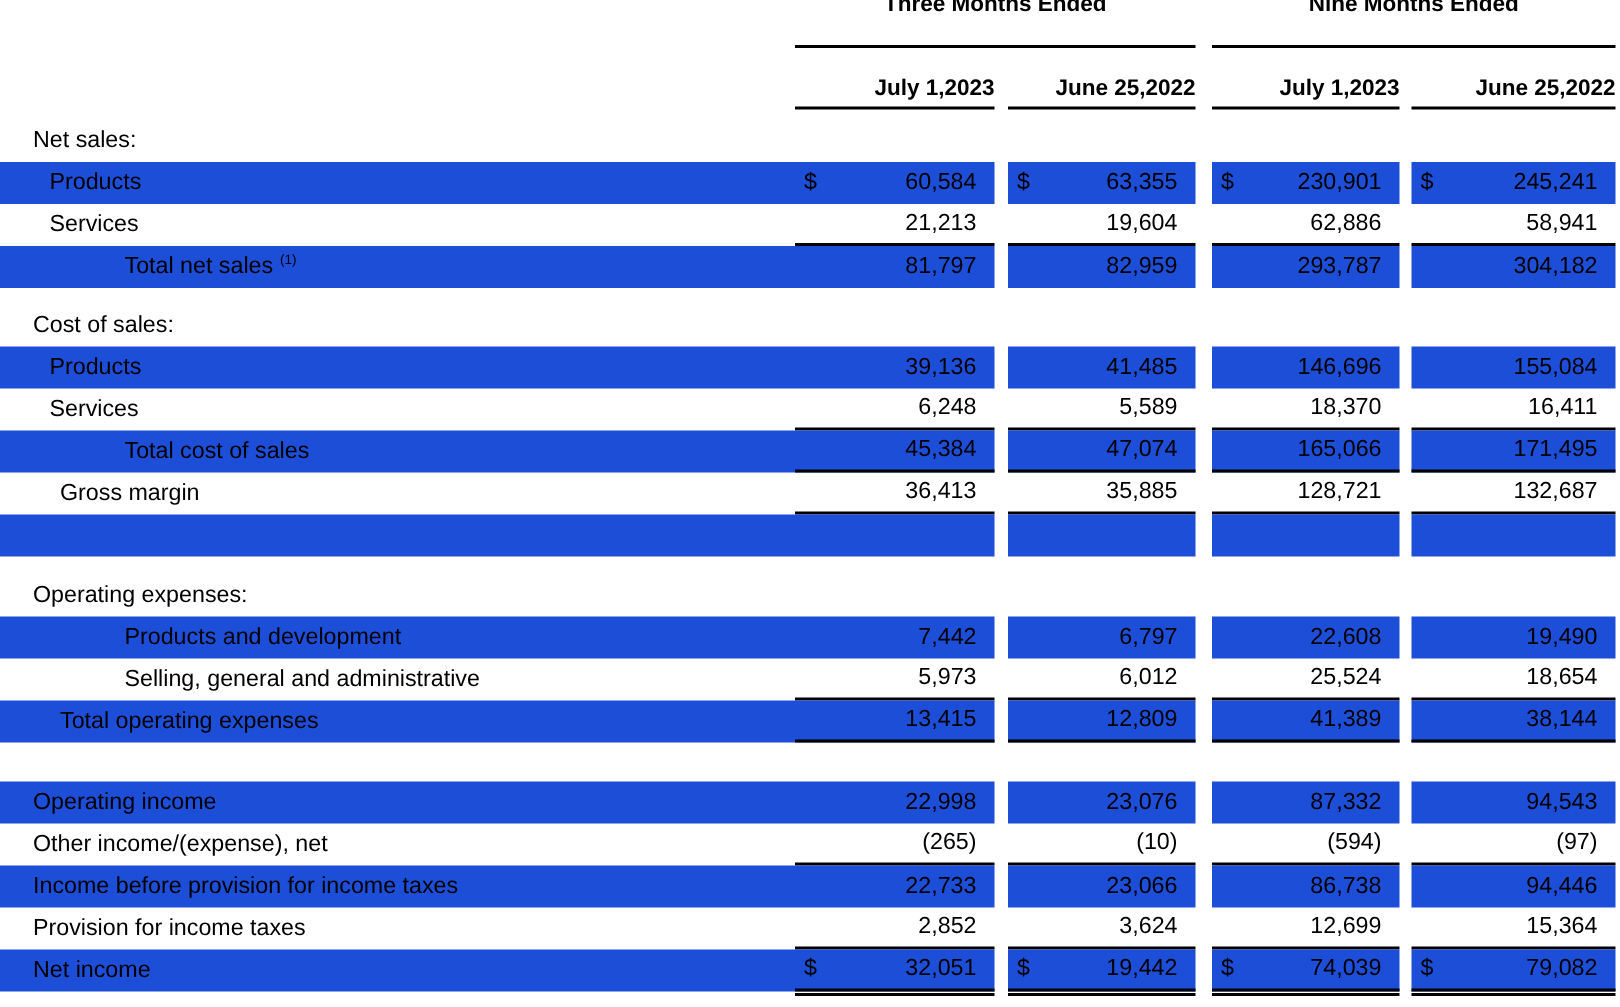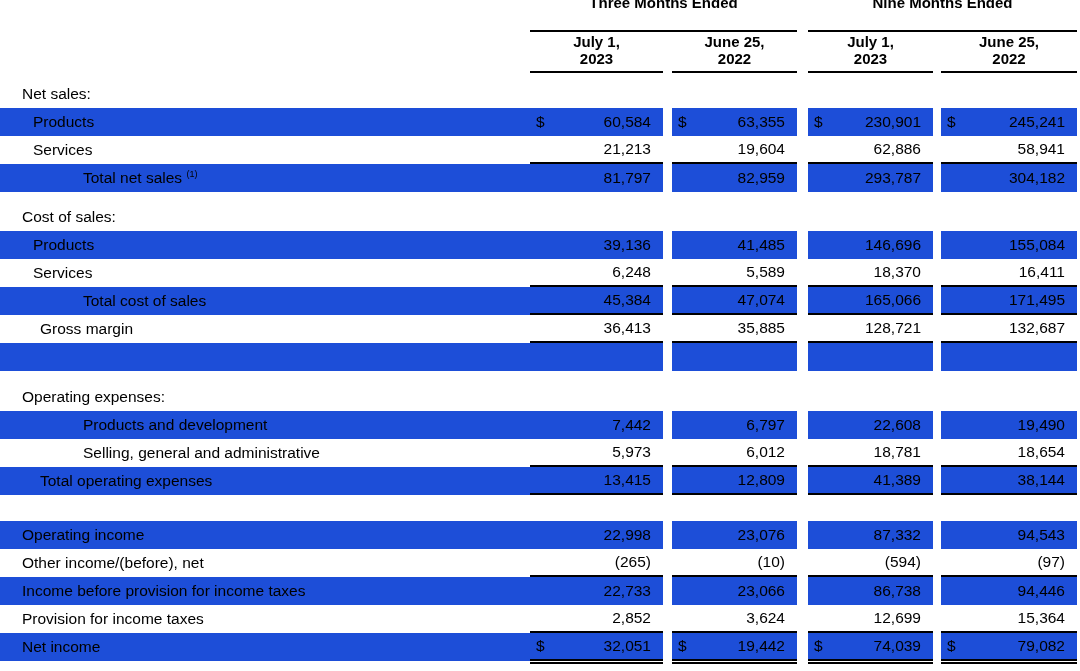--- a/index.html
+++ b/index.html
@@ -32,21 +32,21 @@
     font-weight: bold; font-size: 15px;
     display: flex; align-items: flex-end; justify-content: center;
     padding-bottom: 19px;
     border-bottom: 2px solid #000;
   }
   .hg1 { width: 267px; flex: 0 0 267px; }
   .hg2 { width: 269px; flex: 0 0 269px; }
   .hdr-date-row { height: 41px; margin-bottom: 7px; }
   .hdr-date {
     font-weight: bold; font-size: 15px; line-height: 1.18;
-    display: flex; flex-direction: column; align-items: center; justify-content: flex-end;
+    display: flex; flex-direction: row; align-items: flex-end; justify-content: flex-end;
     text-align: center;
     padding: 2px 0 3px 0;
     border-bottom: 2px solid #000;
   }
 
   
   .row { height: 28px; font-size: 15.5px; }
   .shade .label-cell, .shade .cell { background: #1d4ed8; }
   .lbl { white-space: nowrap; }
   .ind-0 { padding-left: 22px; }
@@ -350,21 +350,21 @@
           <span class="val">5,973</span>
         </div>
         <div class="g1"></div>
         <div class="cell c2 u1">
           <span class="dollar"></span>
           <span class="val">6,012</span>
         </div>
         <div class="g2"></div>
         <div class="cell c3 u1">
           <span class="dollar"></span>
-          <span class="val">18,781</span>
+          <span class="val">25,524</span>
         </div>
         <div class="g3"></div>
         <div class="cell c4 u1">
           <span class="dollar"></span>
           <span class="val">18,654</span>
         </div>
       </div>
       <div class="frow row shade">
         <div class="label-cell">
           <span class="lbl ind-3">Total operating expenses</span>
@@ -418,21 +418,21 @@
           <span class="val">87,332</span>
         </div>
         <div class="g3"></div>
         <div class="cell c4">
           <span class="dollar"></span>
           <span class="val">94,543</span>
         </div>
       </div>
       <div class="frow row">
         <div class="label-cell">
-          <span class="lbl ind-0">Other income/(before), net</span>
+          <span class="lbl ind-0">Other income/(expense), net</span>
         </div>
         <div class="cell c1 u1">
           <span class="dollar"></span>
           <span class="val">(265)</span>
         </div>
         <div class="g1"></div>
         <div class="cell c2 u1">
           <span class="dollar"></span>
           <span class="val">(10)</span>
         </div>

